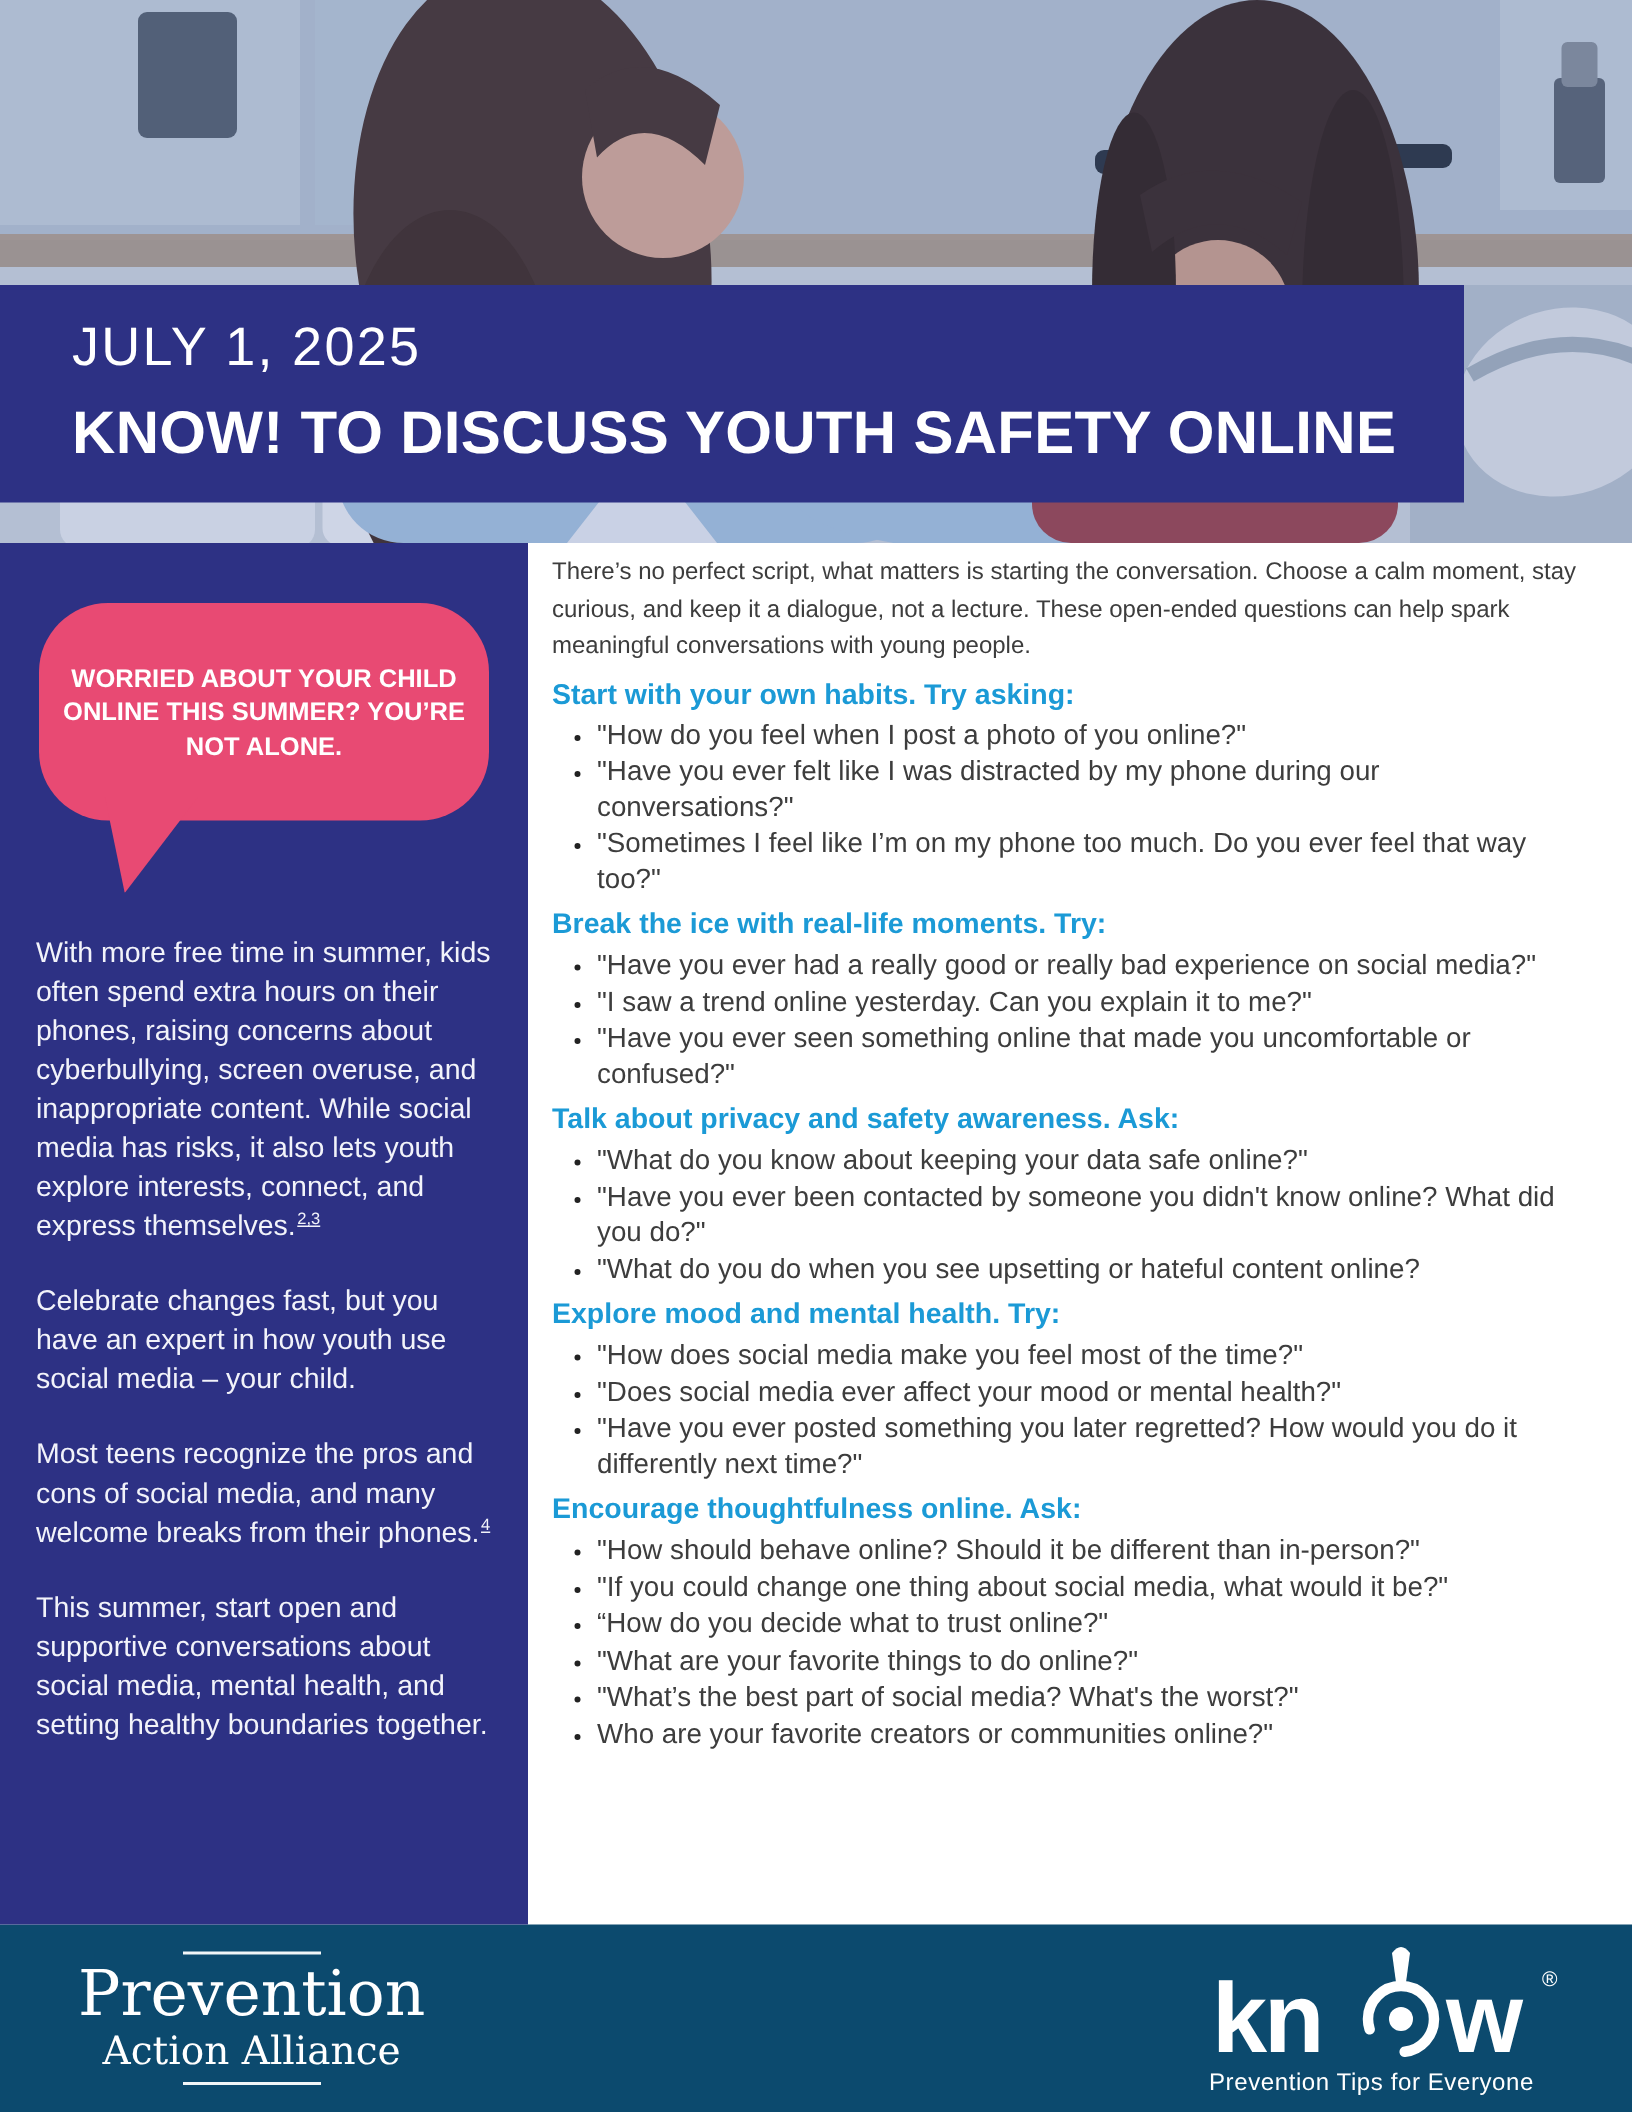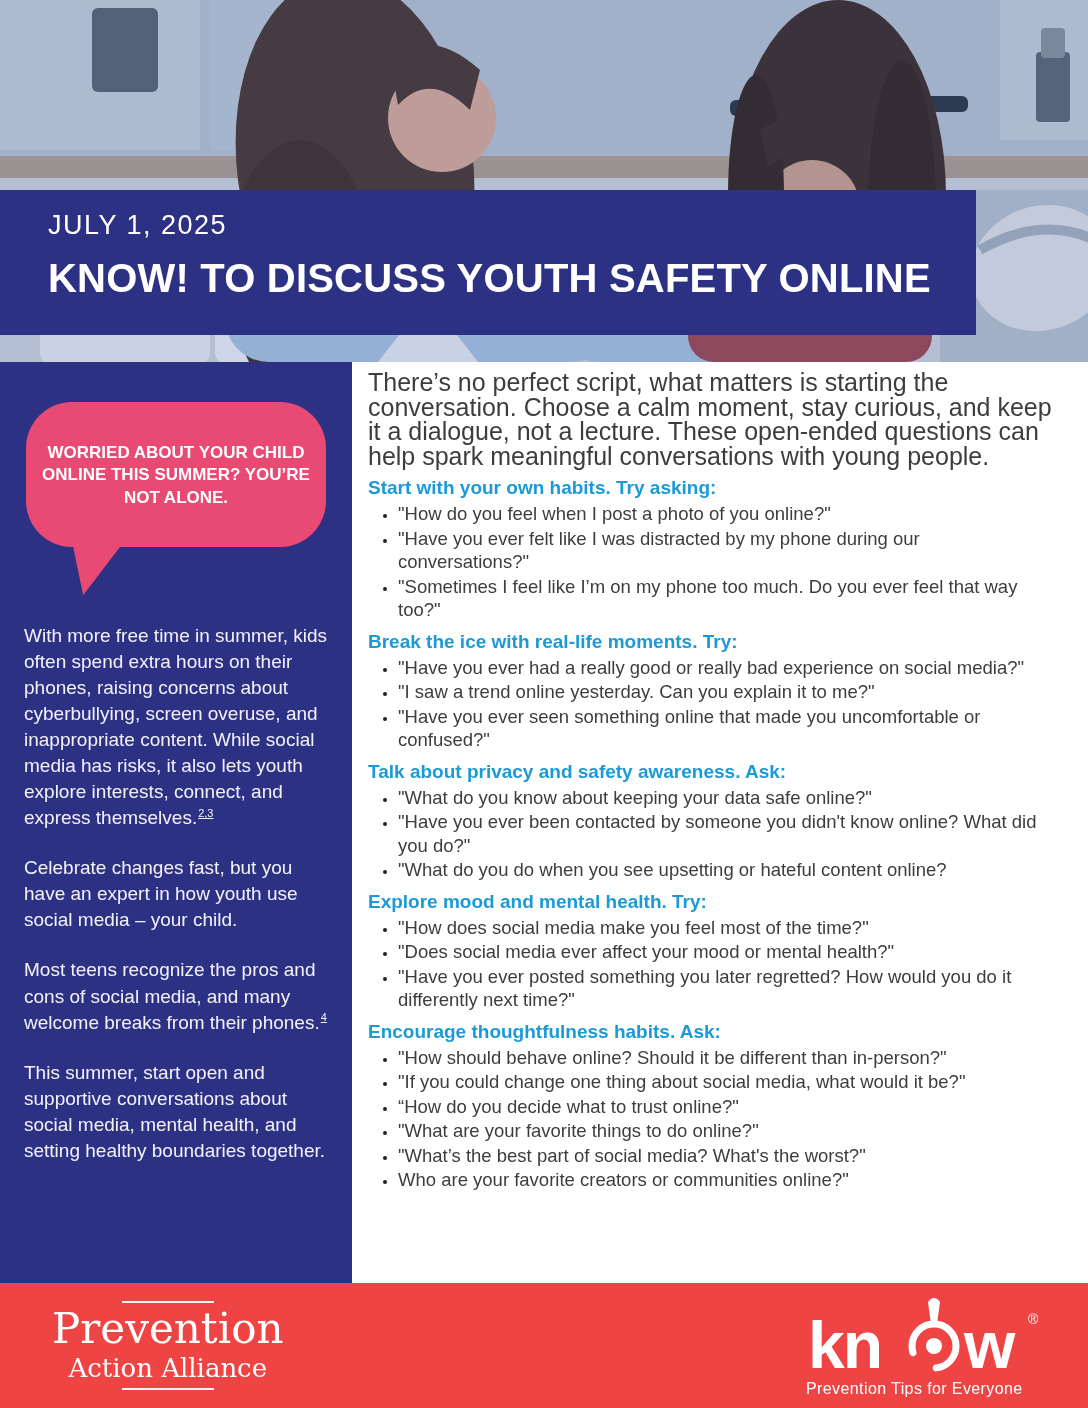--- a/index.html
+++ b/index.html
@@ -7,49 +7,49 @@
         font-family:"Liberation Sans",sans-serif;background:#ffffff;}
 
   
   .hero{position:relative;width:1088px;height:362px;overflow:hidden;}
   .hero svg{display:block;}
 
   
   .banner{position:absolute;left:0;top:190px;width:976px;height:145px;
           background:#2d3184;color:#ffffff;box-sizing:border-box;
           padding:20px 0 0 48px;}
-  .banner-date{font-size:27px;font-weight:400;letter-spacing:1.5px;margin:0 0 15px 0;}
+  .banner-date{font-size:36px;font-weight:400;letter-spacing:1.5px;margin:0 0 15px 0;}
   .banner-title{font-size:40px;font-weight:800;letter-spacing:.2px;margin:0;}
 
   
   .content-row{display:flex;width:1088px;height:921px;}
 
   
   .sidebar{width:352px;flex-shrink:0;background:#2d3184;color:#f2f3fa;
            box-sizing:border-box;padding:34px 24px 0 24px;}
   .bubble{position:relative;background:#e84a73;border-radius:46px;
           padding:40px 12px 38px 12px;margin:6px 2px 76px 2px;
           text-align:center;font-weight:700;font-size:17px;line-height:1.32;color:#ffffff;}
   .bubble::after{content:"";position:absolute;left:40px;top:calc(100% - 16px);
           width:66px;height:64px;background:#e84a73;
           clip-path:polygon(6% 0,100% 0,26% 100%);}
   .side-para{font-size:19px;line-height:1.37;margin:0 0 24px 0;}
   .cite{font-size:11px;text-decoration:underline;margin-left:1px;cursor:pointer;}
 
   
   .main{flex:1;box-sizing:border-box;padding:8px 18px 0 16px;color:#3d3d3d;}
   .main-heading{color:#76b043;font-size:35px;font-weight:800;letter-spacing:.3px;margin:0 0 12px 0;}
-  .intro{font-size:25px;line-height:24.5px;margin:0 0 4px 0;}
+  .intro{font-size:16px;line-height:24.5px;margin:0 0 4px 0;}
   .sec-head{color:#1b9ad6;font-size:19px;font-weight:700;margin:9px 0 3px 0;}
   .bullets{margin:0 0 0 12px;padding:0 30px 0 18px;list-style:disc;}
   .bullets li{font-size:18.5px;line-height:23.5px;margin:0 0 1px 0;}
   .bullets li::marker{font-size:.8em;color:#222222;}
 
   
-  .footer{width:1088px;height:125px;background:#ef4444;color:#ffffff;
+  .footer{width:1088px;height:125px;background:#0c4a6e;color:#ffffff;
           display:flex;align-items:center;justify-content:space-between;
           box-sizing:border-box;padding:0 46px 0 52px;}
   .paa{display:flex;flex-direction:column;align-items:center;gap:3px;}
   .paa-rule{width:92px;height:2px;background:#ffffff;opacity:.95;}
   .paa-name{font-family:"DejaVu Serif","Liberation Serif",serif;font-size:42px;line-height:1.08;}
   .paa-sub{font-family:"DejaVu Serif","Liberation Serif",serif;font-size:26px;line-height:1.1;margin-bottom:2px;}
   .know{display:flex;flex-direction:column;}
   .know-tagline{font-size:16px;letter-spacing:.4px;margin-top:0;}
 </style>
 </head>
@@ -154,21 +154,21 @@
           </section>
           <section>
             <h2 class="sec-head">Explore mood and mental health. Try:</h2>
             <ul class="bullets">
               <li>"How does social media make you feel most of the time?"</li>
               <li>"Does social media ever affect your mood or mental health?"</li>
               <li>"Have you ever posted something you later regretted? How would you do it differently next time?"</li>
             </ul>
           </section>
           <section>
-            <h2 class="sec-head">Encourage thoughtfulness habits. Ask:</h2>
+            <h2 class="sec-head">Encourage thoughtfulness online. Ask:</h2>
             <ul class="bullets">
               <li>"How should behave online? Should it be different than in-person?"</li>
               <li>"If you could change one thing about social media, what would it be?"</li>
               <li>“How do you decide what to trust online?"</li>
             </ul>
           </section>
           <section>
             <ul class="bullets">
               <li>"What are your favorite things to do online?"</li>
               <li>"What’s the best part of social media? What's the worst?"</li>

